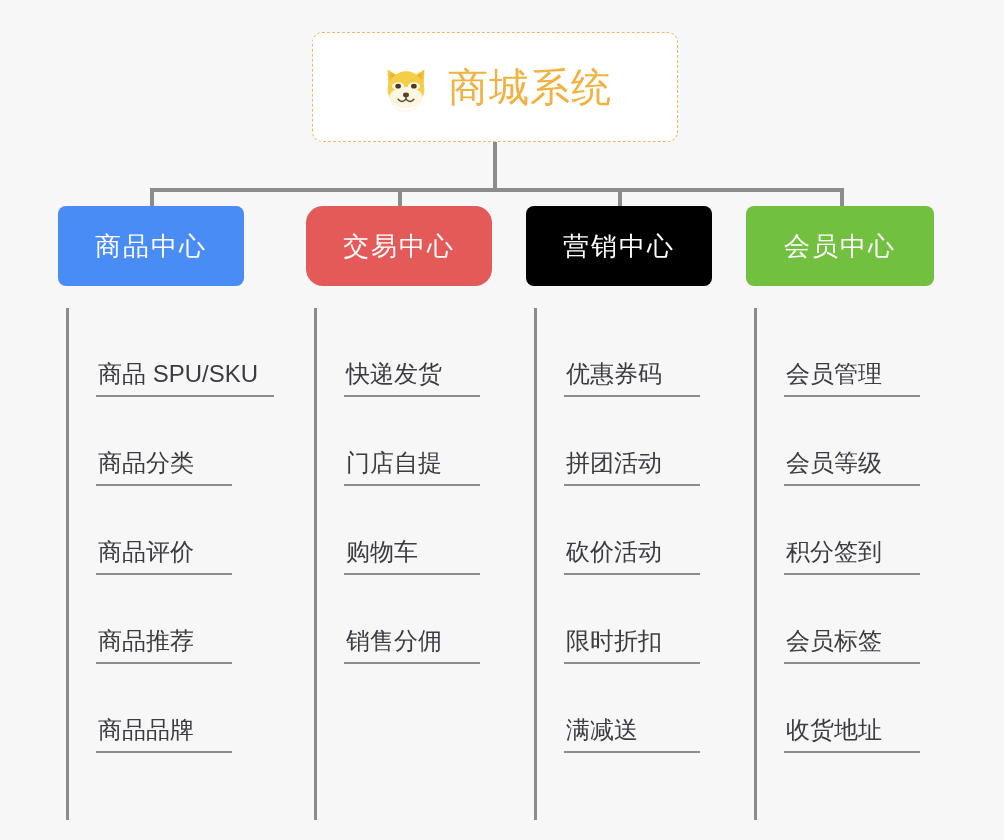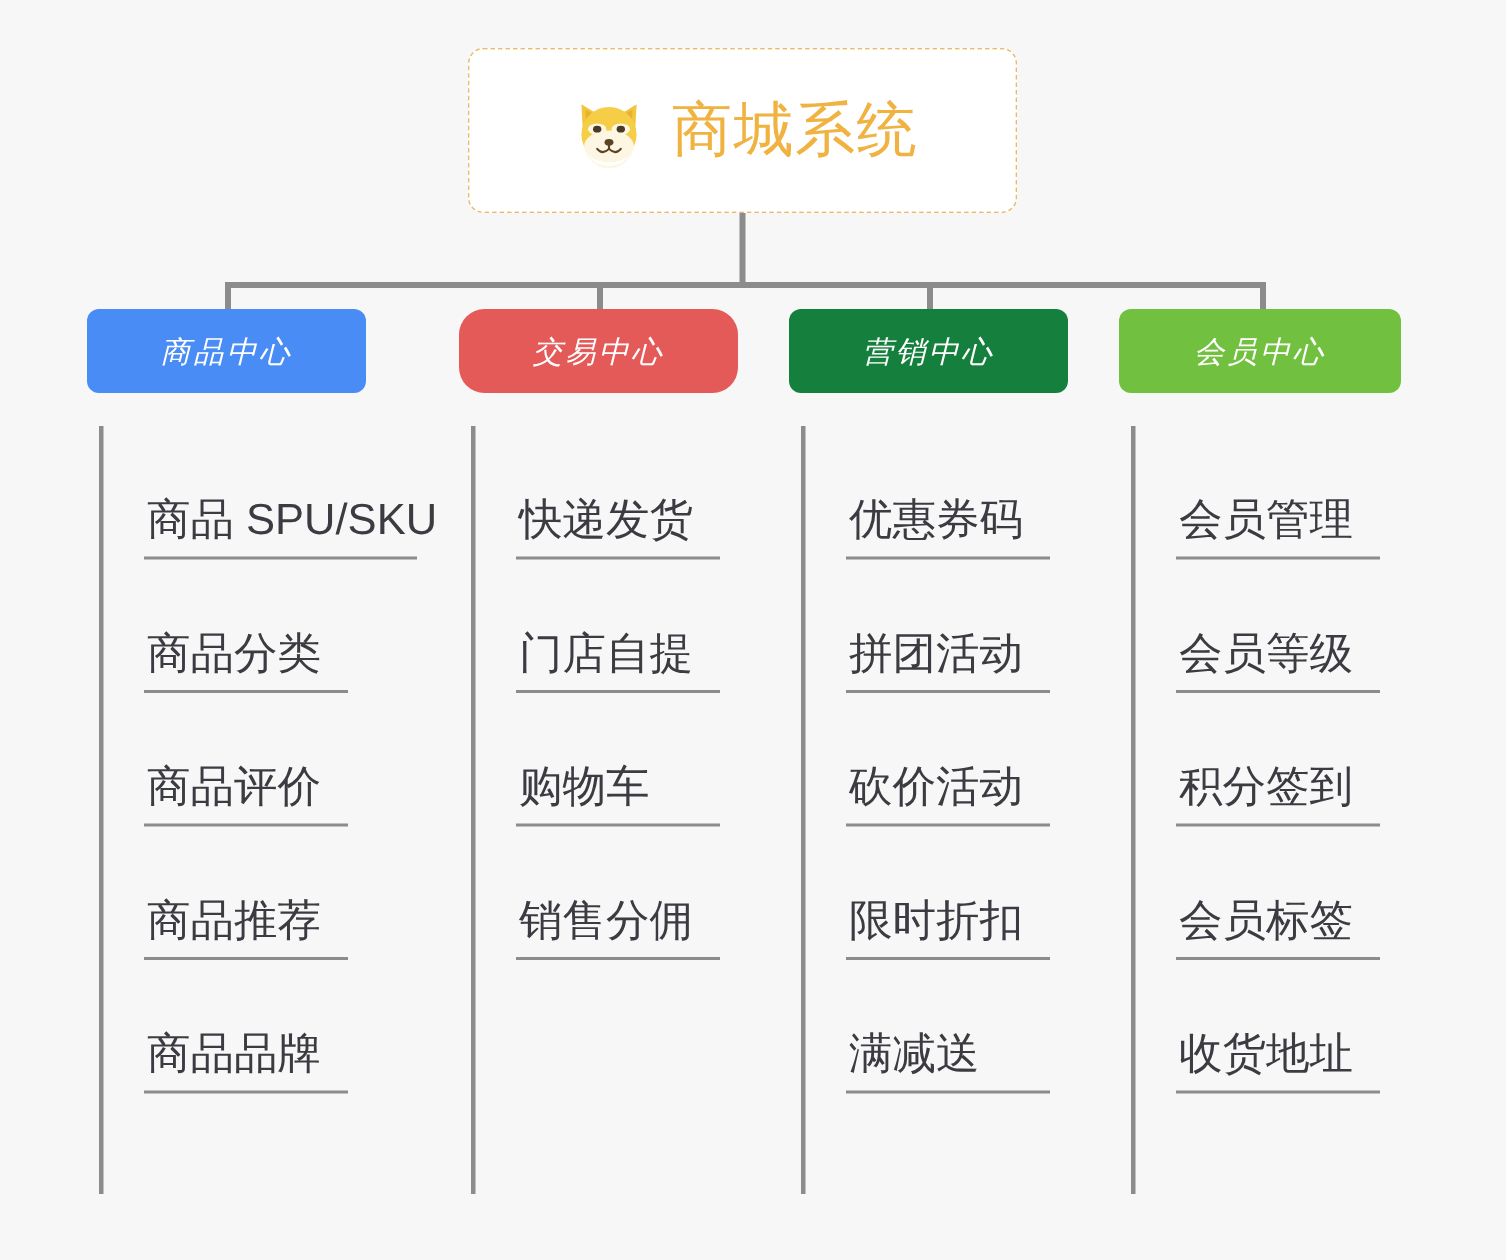--- a/index.html
+++ b/index.html
@@ -74,29 +74,28 @@
     height: 24px;
   }
 
   
   .column {
     position: absolute;
     top: 206px;
     width: 220px;
   }
   .col-header {
-    height: 56px;
+    height: 80px;
     border-radius: 8px;
     display: flex;
     align-items: center;
     justify-content: center;
     color: #ffffff;
-    font-size: 20px;
+    font-size: 26px;
     letter-spacing: 2px;
-    font-style: italic;
   }
   .col-header.w-narrow { width: 186px; }
   .col-header.w-wide   { width: 188px; }
 
   
   .leaves {
     position: relative;
     margin-top: 22px;
     padding-left: 38px;
   }
@@ -107,21 +106,21 @@
     width: 3px;
     background: #8c8c8c;
   }
   .leaf {
     height: 89px;
     display: flex;
     align-items: flex-end;
     position: relative;
   }
   .leaf-label {
-    font-size: 29px;
+    font-size: 24px;
     color: #3b3b42;
     line-height: 1;
     padding-bottom: 9px;
     white-space: nowrap;
     border-bottom: 2px solid #8c8c8c;
     min-width: 118px;
     padding-left: 2px;
     padding-right: 16px;
   }
 </style>
@@ -206,21 +205,21 @@
       <div class="leaf">
           <span class="leaf-label">购物车</span>
         </div>
       <div class="leaf">
           <span class="leaf-label">销售分佣</span>
         </div>
     </div>
   </div>
 
   <div class="column" style="left:526px;">
-    <div class="col-header w-narrow" style="background:#15803d;">
+    <div class="col-header w-narrow" style="background:#000000;">
       <span>营销中心</span>
     </div>
     <div class="leaves">
       <div class="trunk" style="height:512px;"></div>
       <div class="leaf">
           <span class="leaf-label">优惠券码</span>
         </div>
       <div class="leaf">
           <span class="leaf-label">拼团活动</span>
         </div>

